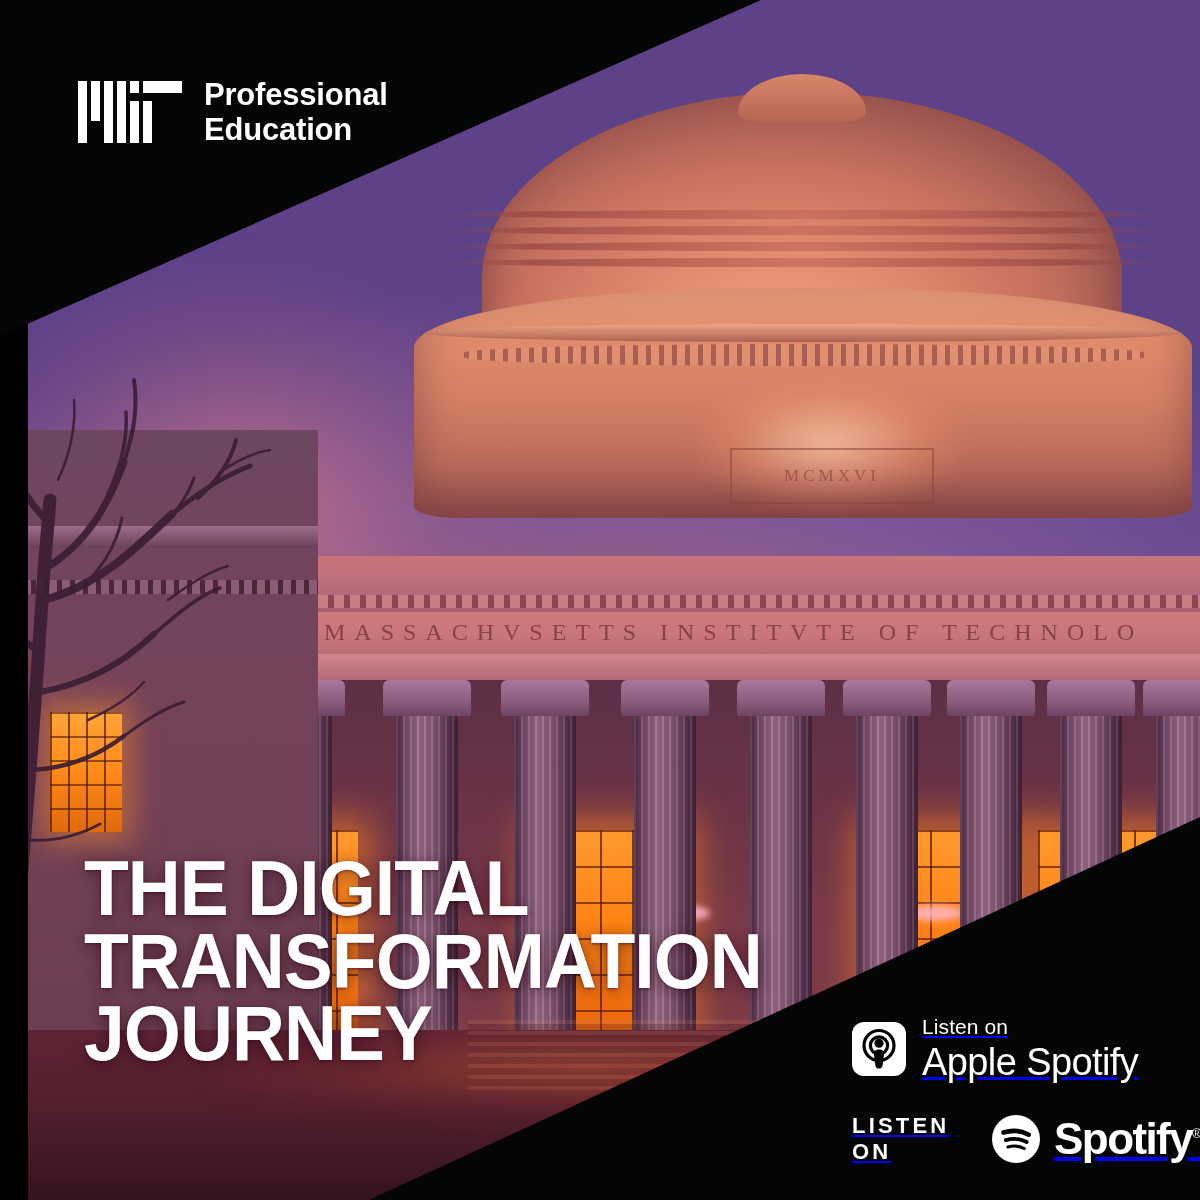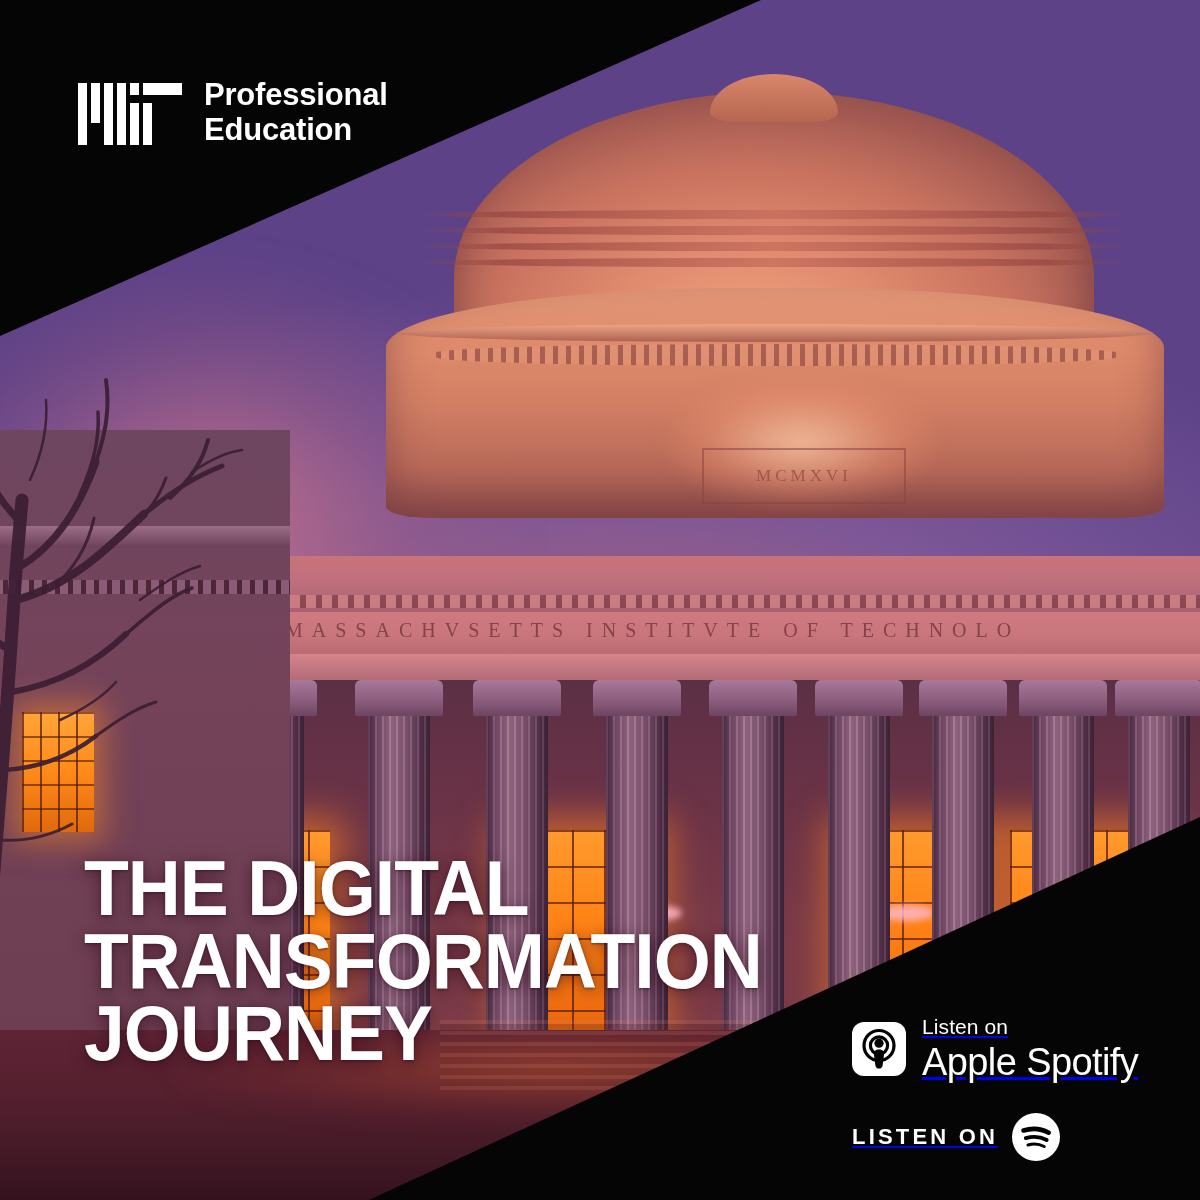--- a/index.html
+++ b/index.html
@@ -14,20 +14,21 @@
     overflow: hidden;
     background: #000;
     font-family: "Liberation Sans", sans-serif;
   }
 
   
   .photo {
     position: absolute;
     inset: 0;
     overflow: hidden;
+    margin-left: 28px;
   }
   
   .sky {
     position: absolute;
     left: 0; top: 0; right: 0; height: 700px;
     background:
       radial-gradient(ellipse 900px 420px at 50% 100%, #b06a78 0%, #9a5f86 22%, #7e5796 48%, #6e4e93 70%, #5d4288 100%);
   }
   .sky-left-glow {
     position: absolute;
@@ -128,23 +129,23 @@
   }
   .frieze {
     position: absolute;
     left: -20px; top: 612px;
     width: 1240px; height: 44px;
     background: linear-gradient(180deg, #cf7b7e 0%, #c8757c 55%, #b96a74 100%);
     overflow: hidden;
   }
   .frieze-text {
     position: absolute;
-    left: 305px; top: 7px;
+    left: 316px; top: 7px;
     font-family: "Liberation Serif", serif;
-    font-size: 20px;
+    font-size: 24px;
     letter-spacing: 9px;
     color: rgba(110,46,54,.72);
     white-space: nowrap;
   }
   .architrave {
     position: absolute;
     left: -20px; top: 654px;
     width: 1240px; height: 26px;
     background: linear-gradient(180deg, #d4858a 0%, #b36b78 100%);
   }
@@ -278,21 +279,21 @@
   }
   .wedge-bottom {
     clip-path: polygon(1200px 817px, 1200px 1200px, 369px 1200px);
   }
 
   
   .logo {
     position: absolute;
     left: 78px; top: 78px;
     display: flex;
-    align-items: center;
+    align-items: flex-start;
     gap: 22px;
   }
   .logo-mark {
     width: 104px;
     height: 62px;
     flex: 0 0 auto;
     margin-top: 3px;
   }
   .logo-words {
     color: #fff;
@@ -519,15 +520,16 @@
   <a class="spotify-badge" href="#">
     <span class="spotify-listen">LISTEN ON</span>
     <svg class="spotify-logo" viewBox="0 0 48 48">
       <circle cx="24" cy="24" r="24" fill="#ffffff"></circle>
       <g stroke="#000" stroke-linecap="round" fill="none">
         <path d="M11.5 17.5c8.4-2.6 17.6-1.9 25.2 2.2" stroke-width="4.6"></path>
         <path d="M13.8 25.1c7-2.1 14.6-1.5 20.9 1.9" stroke-width="3.8"></path>
         <path d="M16 32c5.4-1.6 11.3-1.1 16.2 1.5" stroke-width="3.1"></path>
       </g>
     </svg>
+    <span class="spotify-word"><span>Spotify</span><span class="spotify-reg">®</span></span>
   </a>
 
 </div>
 
 </body></html>

